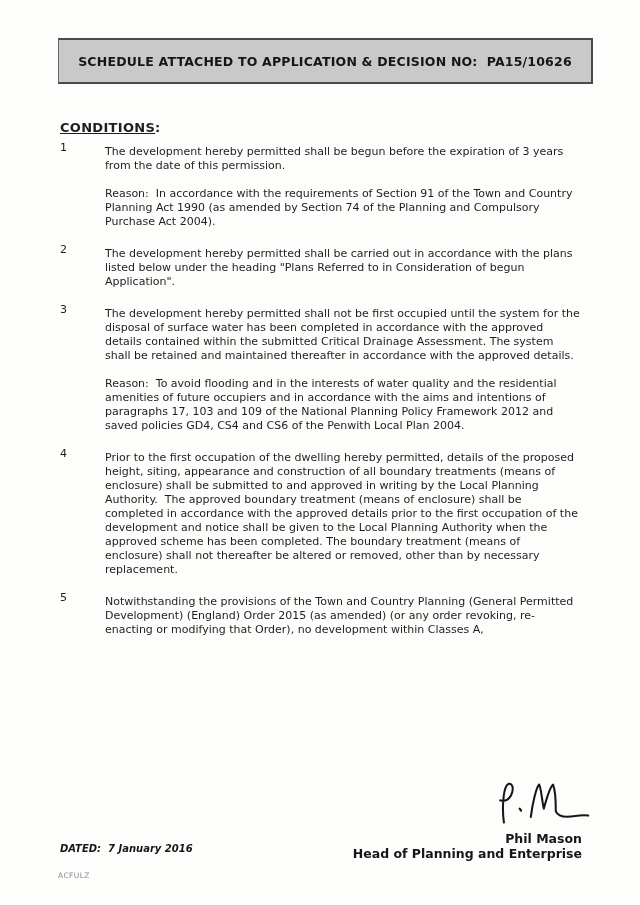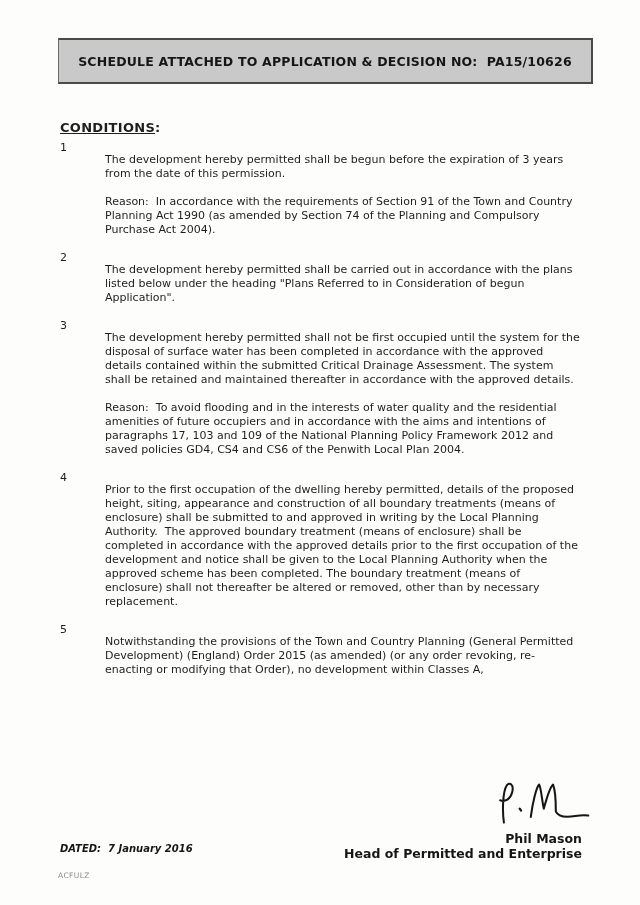--- a/index.html
+++ b/index.html
@@ -47,21 +47,21 @@
     left: 60px; top: 141px;
     width: 520px;
   }
   .condition-row { display: flex; }
   .condition-row .num {
     width: 45px; flex-shrink: 0;
     font-size: 11px; line-height: 14px;
   }
   .condition-row .body { width: 475px; }
   .para {
-    margin: 12px 0 14px 0;
+    margin: 4px 0 14px 0;
     font-size: 11px;
     line-height: 14px;
     white-space: pre-wrap;
   }
   .signature {
     position: absolute;
     left: 490px; top: 779px;
     width: 102px; height: 50px;
   }
   .sig-block {
@@ -144,20 +144,20 @@
   </div>
 
   <svg class="signature" viewBox="0 0 110 52" fill="none" stroke="#161616" stroke-linecap="round" stroke-linejoin="round">
     <path d="M15 46 C13 32 14 12 18 6 C21 2 26 5 24 13 C22 21 16 24 11 22" stroke-width="2.2"></path>
     <path d="M32 31 L33.5 33" stroke-width="2.4"></path>
     <path d="M44 40 C46 24 50 8 53 5 C55 8 56 22 58 31 C61 20 65 7 68 5 C70 10 71 26 71 34 C73 39 80 41 92 39 C98 38 103 38 106 38.5" stroke-width="2.2"></path>
   </svg>
 
   <div class="sig-block">
     <div>Phil Mason</div>
-    <div>Head of Permitted and Enterprise</div>
+    <div>Head of Planning and Enterprise</div>
   </div>
 
   <div class="dated">DATED:  7 January 2016</div>
 
   <div class="ref-code">ACFULZ</div>
 
 </div>
 
 </body></html>

